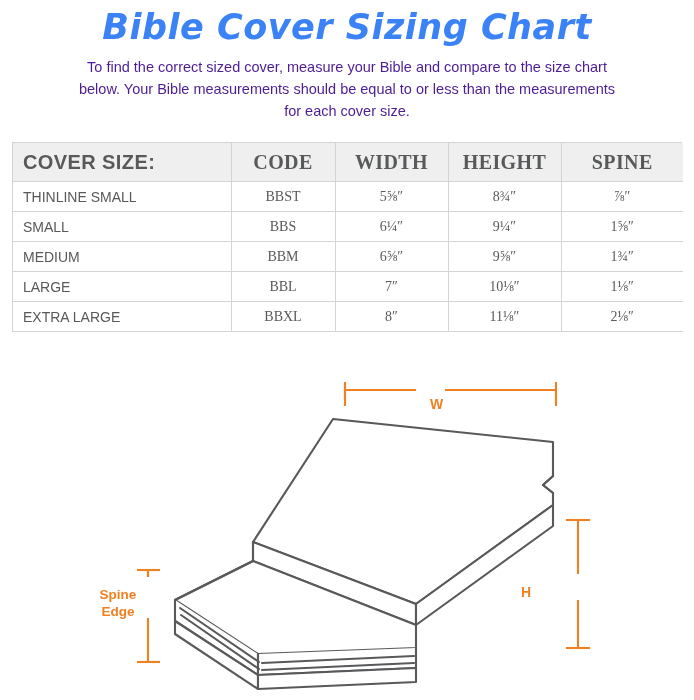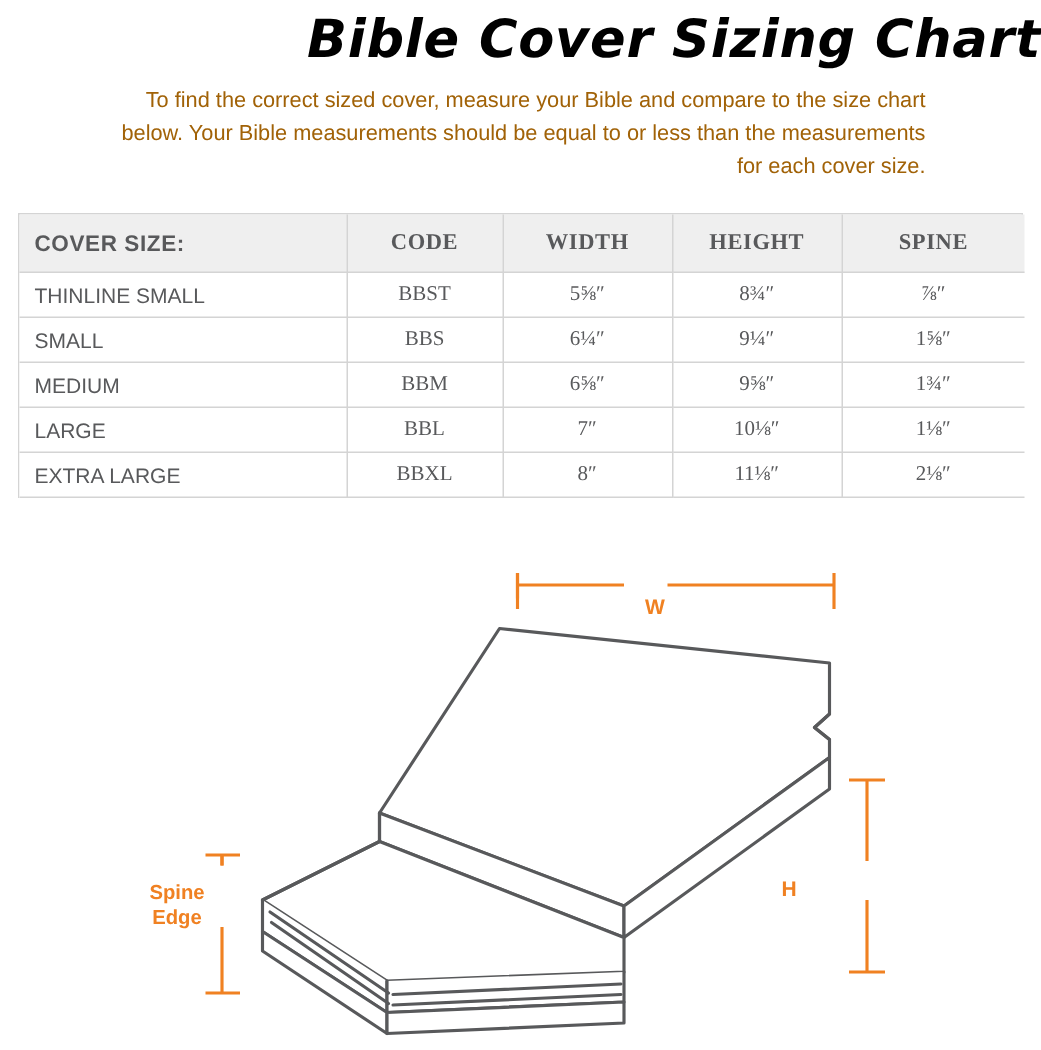--- a/index.html
+++ b/index.html
@@ -16,39 +16,39 @@
     position: relative;
   }
   .page {
     width: 694px;
     height: 700px;
     position: relative;
   }
 
   
   .title {
-    text-align: right;
-    color: #000000;
+    text-align: center;
+    color: #3b82f6;
     font-family: "DejaVu Sans", sans-serif;
     font-weight: bold;
     font-size: 35px;
     letter-spacing: 0.5px;
     padding-top: 6px;
     line-height: 42px;
     font-style: italic;
   }
 
   
   .intro {
     margin: 8px auto 0 auto;
     width: 540px;
-    text-align: right;
+    text-align: center;
     font-size: 14.5px;
     line-height: 22px;
-    color: #a16207;
+    color: #4c1d95;
   }
 
   
   .table-wrap {
     margin: 20px 12px 0 12px;
     border: 1px solid #d4d4d4;
     border-bottom: none;
   }
   table.sizing {
     width: 100%;
@@ -62,21 +62,21 @@
     padding: 0 0 0 10px;
     font-size: 14px;
     color: #58595b;
     text-align: left;
     vertical-align: middle;
     background: #ffffff;
   }
   table.sizing th {
     background: #efefef;
     font-weight: bold;
-    font-size: 15px;
+    font-size: 20px;
     letter-spacing: 0.4px;
     height: 38px;
   }
   table.sizing th.c, table.sizing td.c {
     text-align: center;
     padding-left: 0;
     font-family: Liberation Serif, serif;
   }
   table.sizing tr th:last-child,
   table.sizing tr td:last-child {

